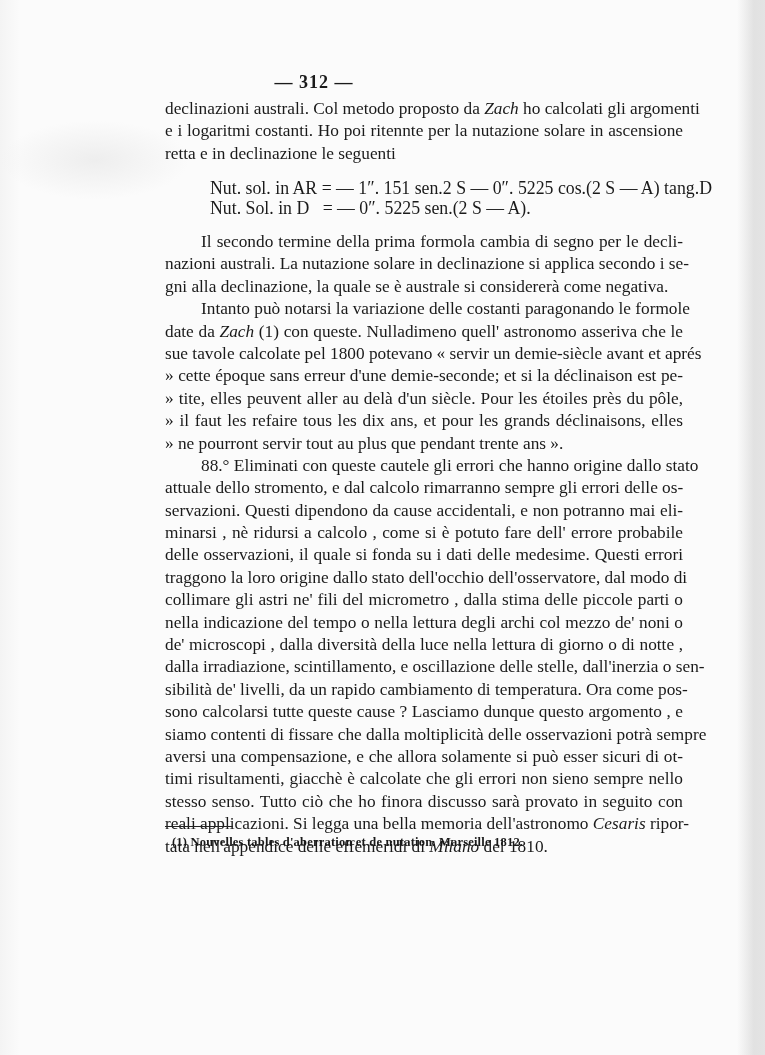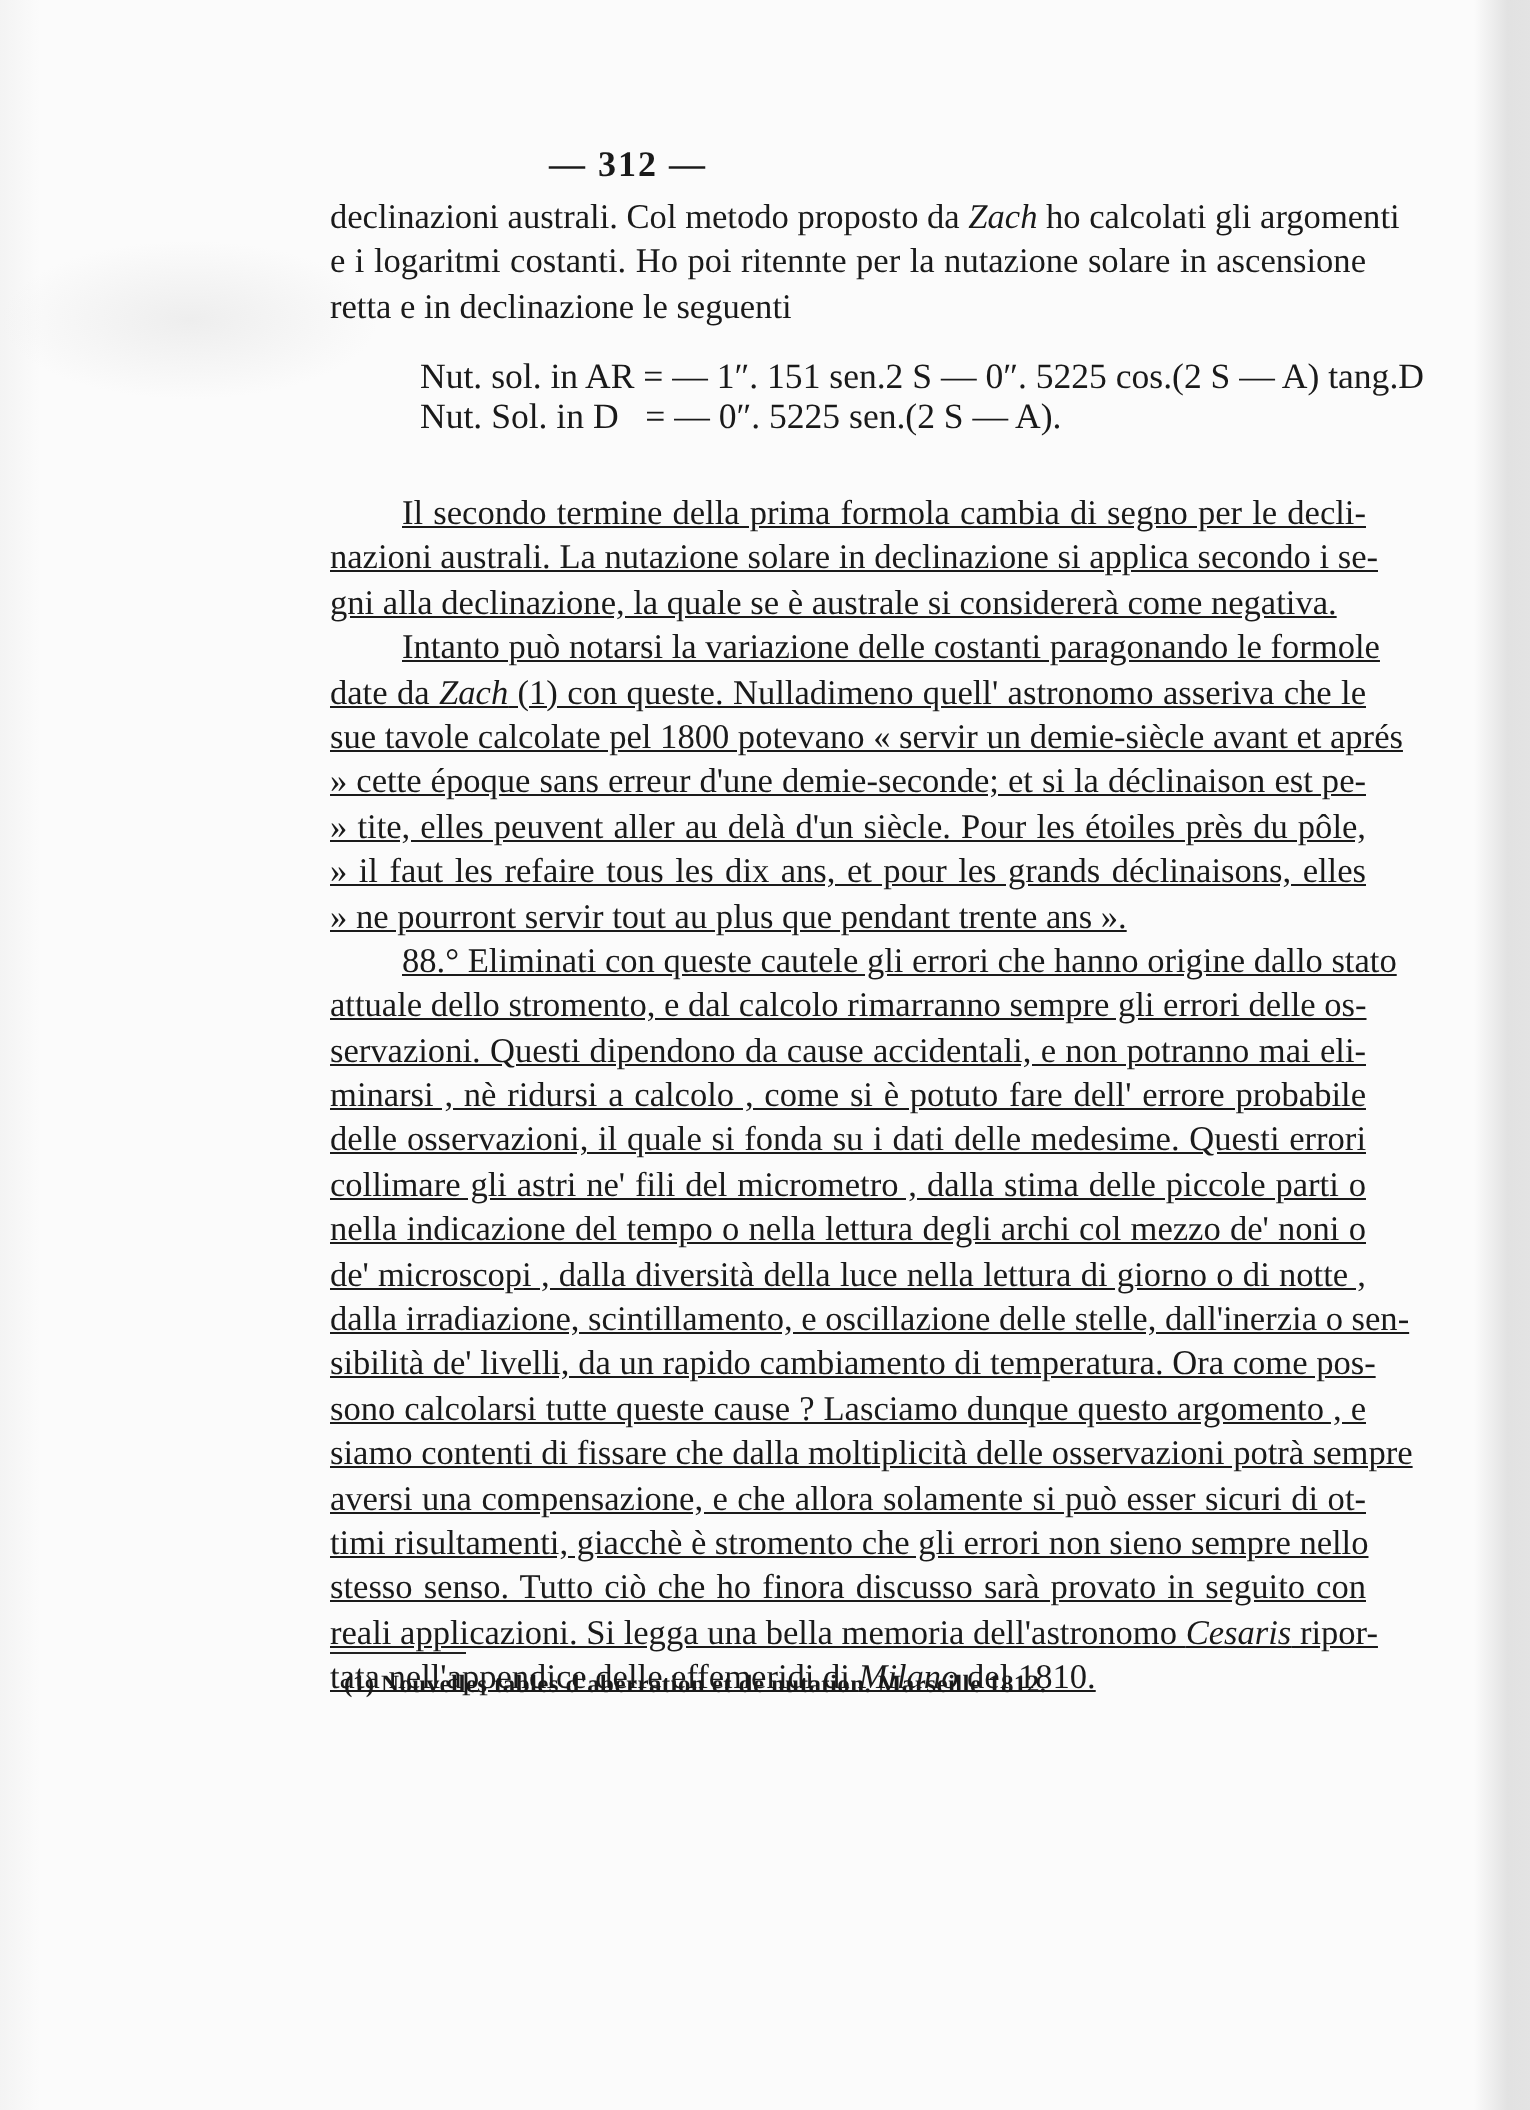--- a/index.html
+++ b/index.html
@@ -72,21 +72,21 @@
       font-family: "Liberation Serif", serif;
       font-size: 17.8px;
       line-height: 20px;
       margin-left: 27px;
     }
     .formula-line {
       display: block;
       white-space: nowrap;
     }
     .block1 { top: 98px; }
-    .block2 { top: 246px; text-decoration: underline; }
+    .block2 { top: 231px; }
     .footnote-rule {
       position: absolute;
       left: 165px;
       top: 826px;
       width: 68px;
       height: 0;
       border-top: 1.5px solid #222;
     }
     .footnote {
       position: absolute;
@@ -129,28 +129,29 @@
   <span class="line">sue tavole calcolate pel 1800 potevano « servir un demie-siècle avant et aprés</span>
   <span class="line">» cette époque sans erreur d'une demie-seconde; et si la déclinaison est pe-</span>
   <span class="line">» tite, elles peuvent aller au delà d'un siècle. Pour les étoiles près du pôle,</span>
   <span class="line">» il faut les refaire tous les dix ans, et pour les grands déclinaisons, elles</span>
   <span class="line last">» ne pourront servir tout au plus que pendant trente ans ».</span>
   <span class="line indent">88.° Eliminati con queste cautele gli errori che hanno origine dallo stato</span>
   <span class="line">attuale dello stromento, e dal calcolo rimarranno sempre gli errori delle os-</span>
   <span class="line">servazioni. Questi dipendono da cause accidentali, e non potranno mai eli-</span>
   <span class="line">minarsi , nè ridursi a calcolo , come si è potuto fare dell' errore probabile</span>
   <span class="line">delle osservazioni, il quale si fonda su i dati delle medesime. Questi errori</span>
+  <span class="line">traggono la loro origine dallo stato dell'occhio dell'osservatore, dal modo di</span>
   <span class="line">collimare gli astri ne' fili del micrometro , dalla stima delle piccole parti o</span>
   <span class="line">nella indicazione del tempo o nella lettura degli archi col mezzo de' noni o</span>
   <span class="line">de' microscopi , dalla diversità della luce nella lettura di giorno o di notte ,</span>
   <span class="line">dalla irradiazione, scintillamento, e oscillazione delle stelle, dall'inerzia o sen-</span>
   <span class="line">sibilità de' livelli, da un rapido cambiamento di temperatura. Ora come pos-</span>
   <span class="line">sono calcolarsi tutte queste cause ? Lasciamo dunque questo argomento , e</span>
   <span class="line">siamo contenti di fissare che dalla moltiplicità delle osservazioni potrà sempre</span>
   <span class="line">aversi una compensazione, e che allora solamente si può esser sicuri di ot-</span>
-  <span class="line">timi risultamenti, giacchè è stromento che gli errori non sieno sempre nello</span>
+  <span class="line">timi risultamenti, giacchè è calcolate che gli errori non sieno sempre nello</span>
   <span class="line">stesso senso. Tutto ciò che ho finora discusso sarà provato in seguito con</span>
   <span class="line"><span>reali applicazioni. Si legga una bella memoria dell'astronomo </span><em>Cesaris</em><span> ripor-</span></span>
   <span class="line last"><span>tata nell'appendice delle effemeridi di </span><em>Milano</em><span> del 1810.</span></span>
 </div>
 
 <div class="footnote-rule"></div>
 <div class="footnote">(1) Nouvelles tables d'aberration et de nutation. Marseille 1812.</div>
 
 </body></html>

